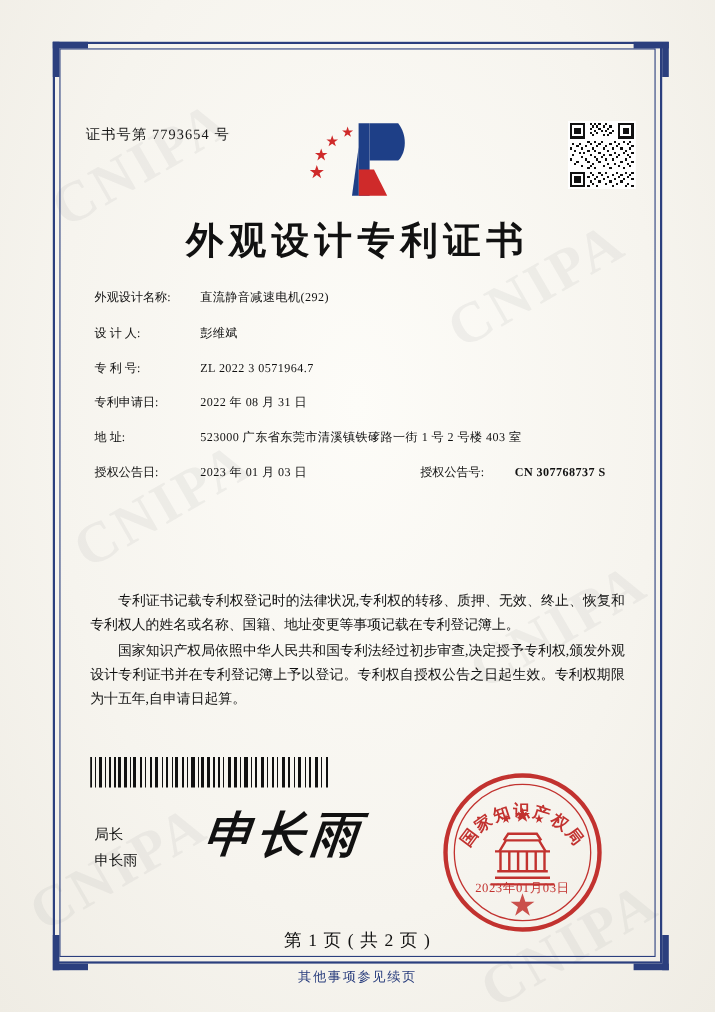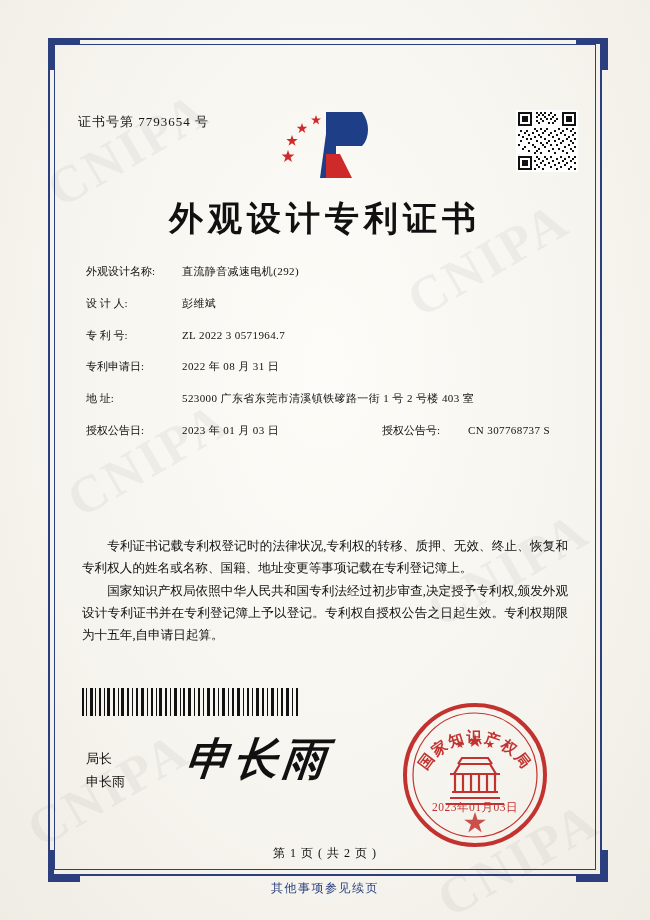--- a/index.html
+++ b/index.html
@@ -131,21 +131,21 @@
   }
   .fvalue {
     flex: 1 1 auto;
     letter-spacing: 0.4px;
   }
   .frow.split .fvalue { flex: 0 0 200px; }
   .flabel2 {
     flex: 0 0 86px;
     white-space: nowrap;
   }
-  .fvalue2 { flex: 1 1 auto; letter-spacing: 0.4px; }
+  .fvalue2 { flex: 1 1 auto; letter-spacing: 0.4px; font-weight: bold; }
 
   
   .paras {
     position: absolute;
     left: 82px;
     top: 536px;
     width: 486px;
     font-size: 12.6px;
     line-height: 1.72;
     color: #111;
@@ -206,21 +206,21 @@
     letter-spacing: 0.5px;
     font-weight: 400;
   }
 
   
   .page-no {
     position: absolute;
     left: 0; right: 0;
     top: 845px;
     text-align: center;
-    font-size: 12px;
+    font-size: 16px;
     color: #111;
     letter-spacing: 1px;
   }
   .footnote {
     position: absolute;
     left: 0; right: 0;
     top: 880px;
     text-align: center;
     font-size: 12px;
     color: #2b3f7e;

